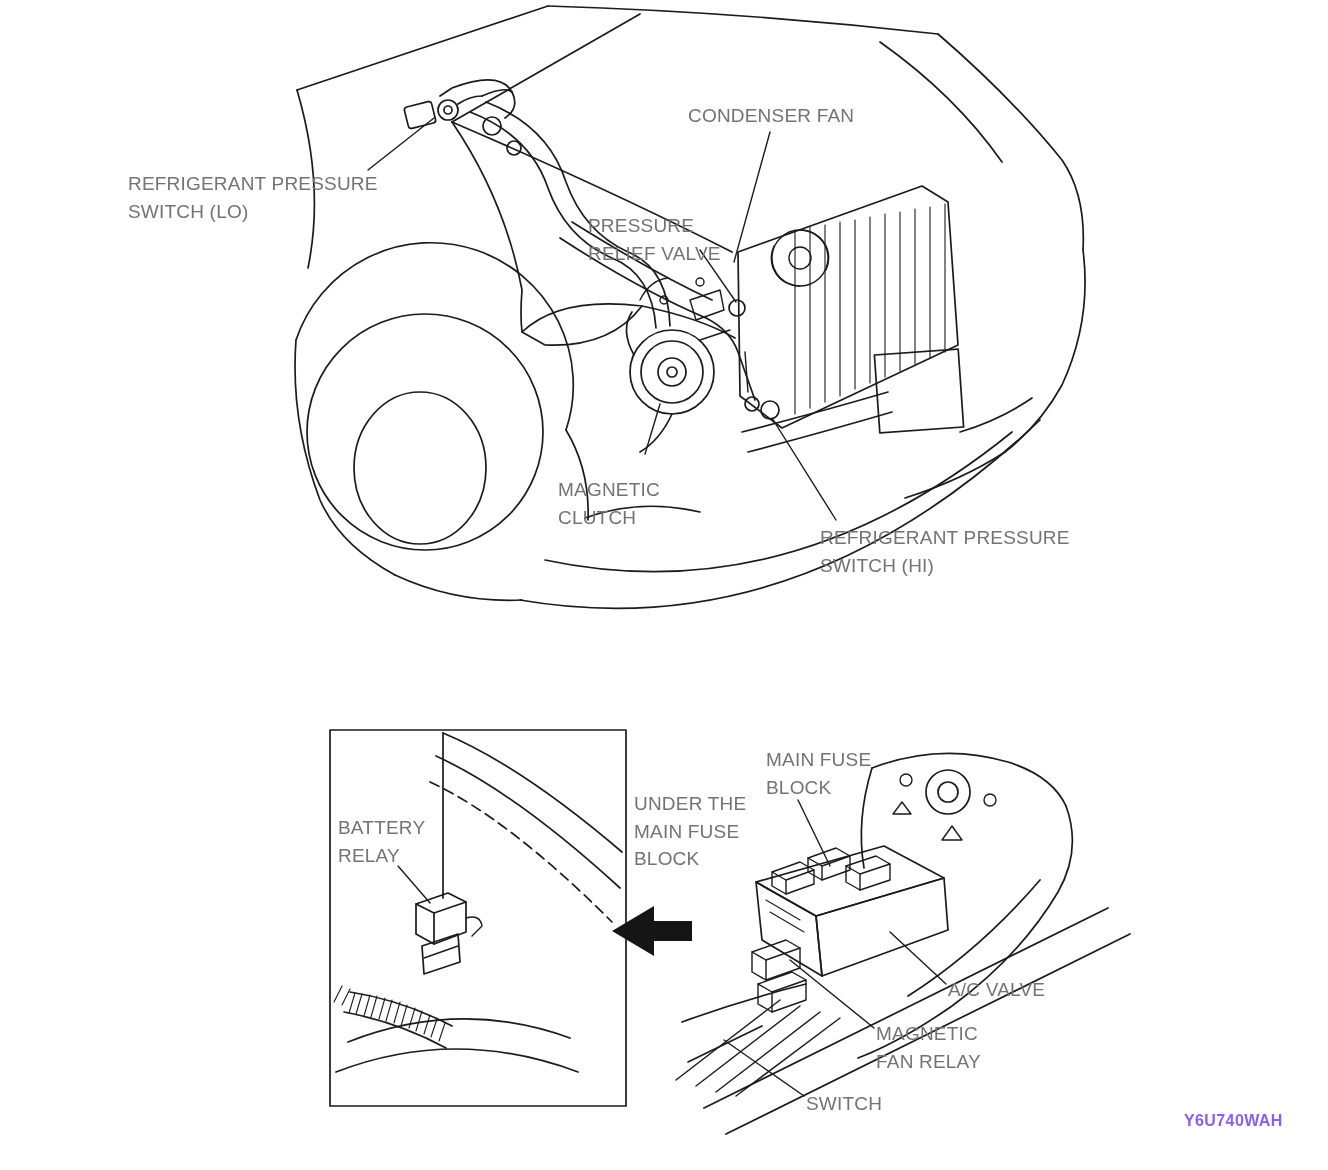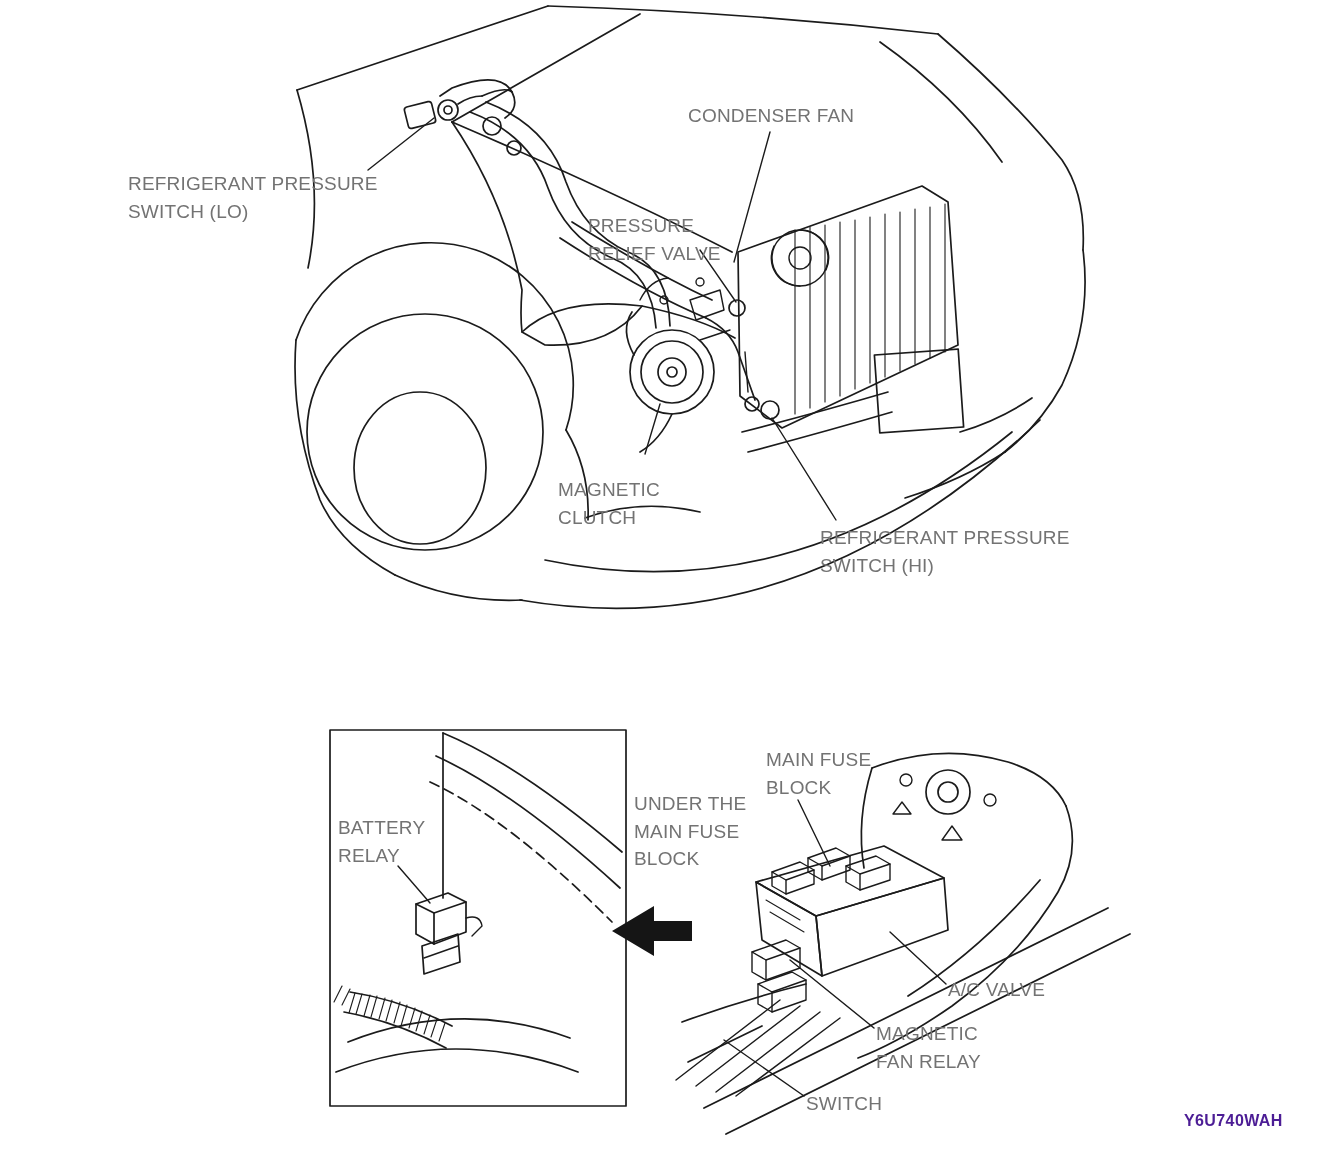--- a/index.html
+++ b/index.html
@@ -7,21 +7,21 @@
     font-family:"Liberation Sans", sans-serif;}
   .stage{position:absolute;left:0;top:0;width:1328px;height:1170px;background:#fff}
   .art{position:absolute;left:0;top:0}
   .art path,.art circle,.art ellipse,.art rect,.art line,.art polygon{
     fill:none;stroke:#1b1b1b;stroke-width:1.7;stroke-linecap:round;stroke-linejoin:round}
   .art .thin{stroke-width:1.1}
   .art .mid{stroke-width:1.4}
   .art .solid{fill:#151515;stroke:none}
   .lbl{position:absolute;font-size:19px;font-weight:400;color:#737373;
     white-space:pre-line;line-height:1.45;letter-spacing:.2px}
-  .code{position:absolute;font-size:16px;font-weight:700;color:#4c1d95;letter-spacing:.4px}
+  .code{position:absolute;font-size:16px;font-weight:700;color:#8b5cf6;letter-spacing:.4px}
 </style>
 </head>
 <body>
 
 <div class="stage">
 
   <svg class="art" width="1328" height="1170" viewBox="0 0 1328 1170">
 
     <g>
       <path d="M548,6 L297,90"></path>

